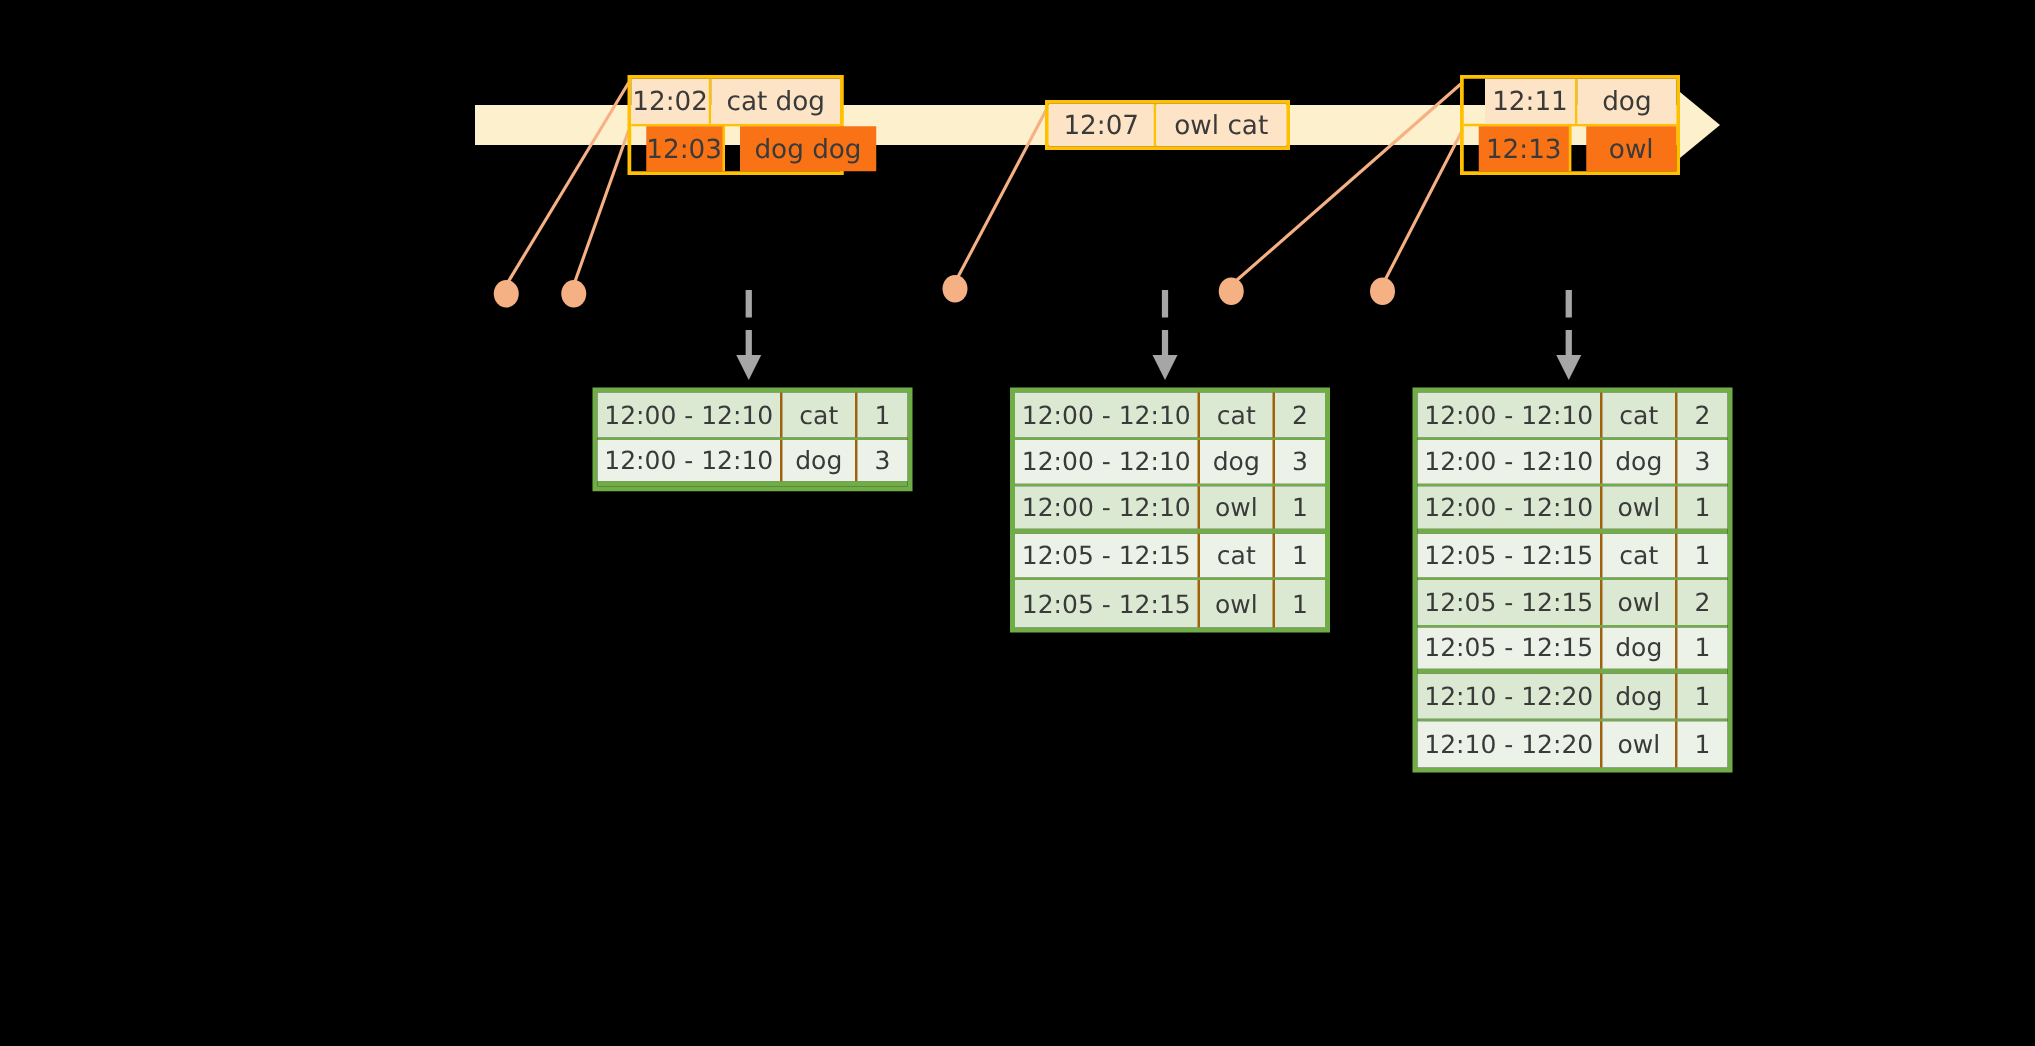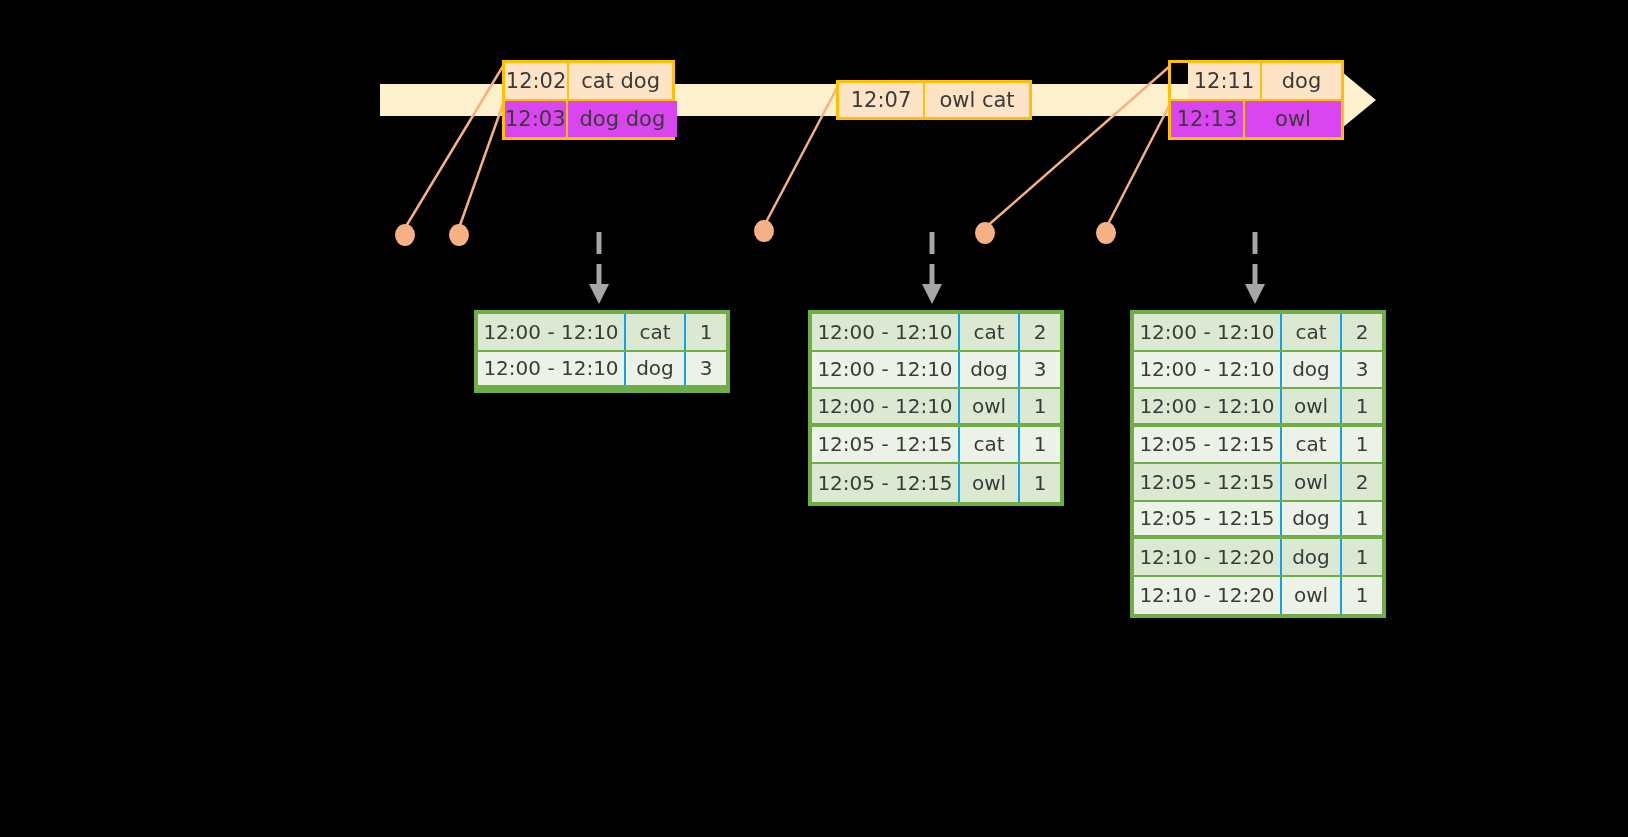--- a/index.html
+++ b/index.html
@@ -39,21 +39,21 @@
     flex-direction: column;
   }
   .event-row {
     display: flex;
     flex: 1 1 auto;
     border-bottom: 2px solid #ffc000;
     box-sizing: border-box;
   }
   .event-row:last-child { border-bottom: none; }
   .event-row.shade-a .ev-cell { background: #fde4c6; }
-  .event-row.shade-b .ev-cell { background: #d946ef; }
+  .event-row.shade-b .ev-cell { background: #f97316; margin-left: 12px; }
   .ev-cell {
     display: flex;
     align-items: center;
     justify-content: center;
     box-sizing: border-box;
     color: #3a3a3a;
     font-size: 21px;
     white-space: nowrap;
   }
   .ev-time {
@@ -106,21 +106,21 @@
   .rt-row.shade-a .rt-cell { background: #dbe8d2; }
   .rt-row.shade-b .rt-cell { background: #ecf2e7; }
   .rt-cell {
     display: flex;
     align-items: center;
     justify-content: center;
     box-sizing: border-box;
     color: #3a3a3a;
     font-size: 20px;
     white-space: nowrap;
-    border-right: 2px solid #0ea5e9;
+    border-right: 2px solid #a16207;
   }
   .rt-cell:last-child { border-right: none; }
   .rt-window { width: 148px; }
   .rt-key    { width: 60px; }
   .rt-count  { width: 40px; }
 </style>
 </head>
 <body>
 
 <div id="stage">

